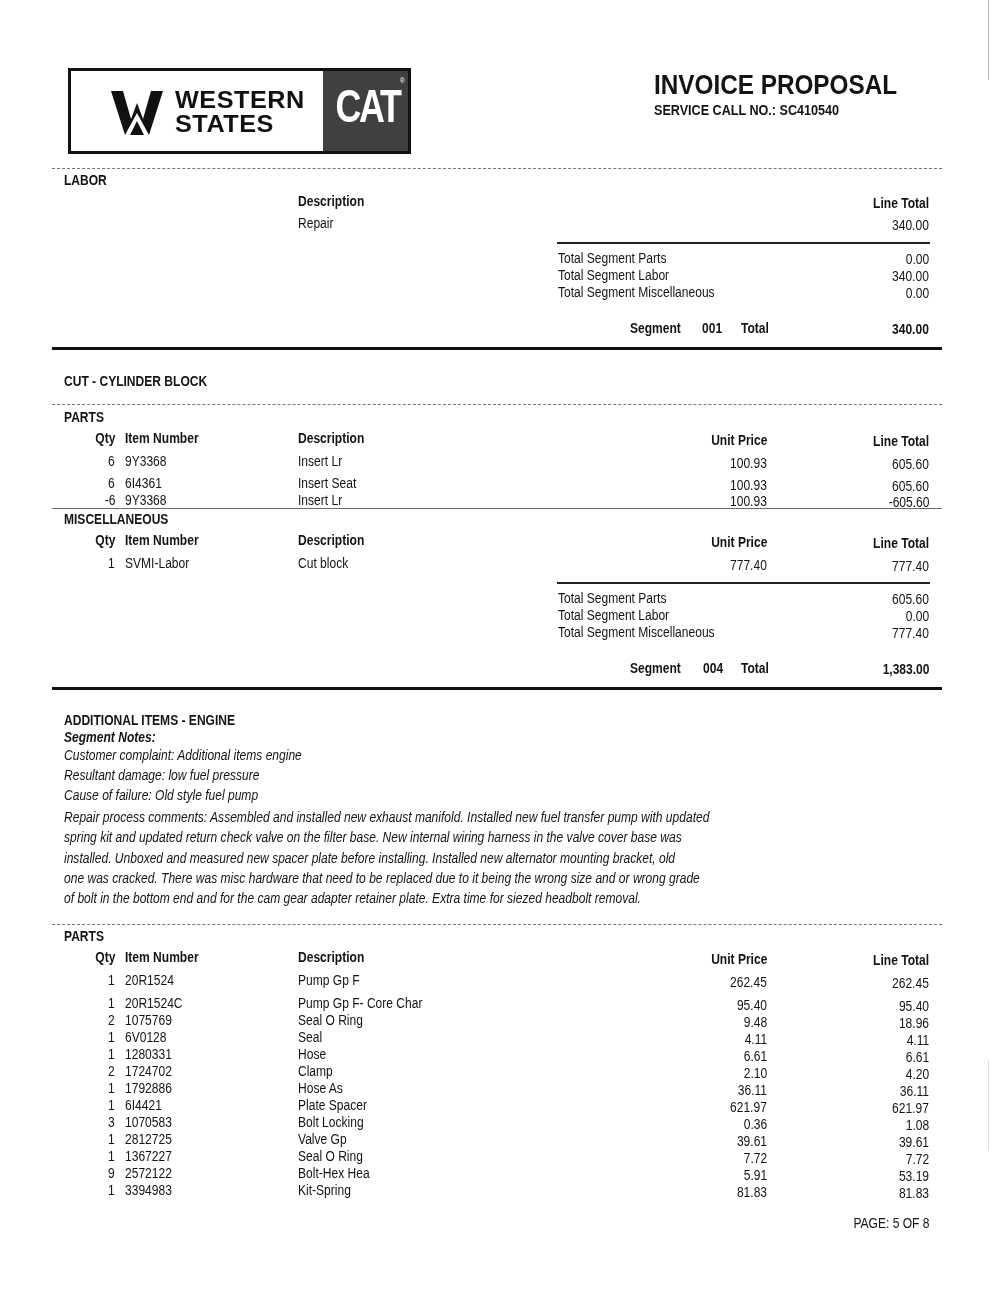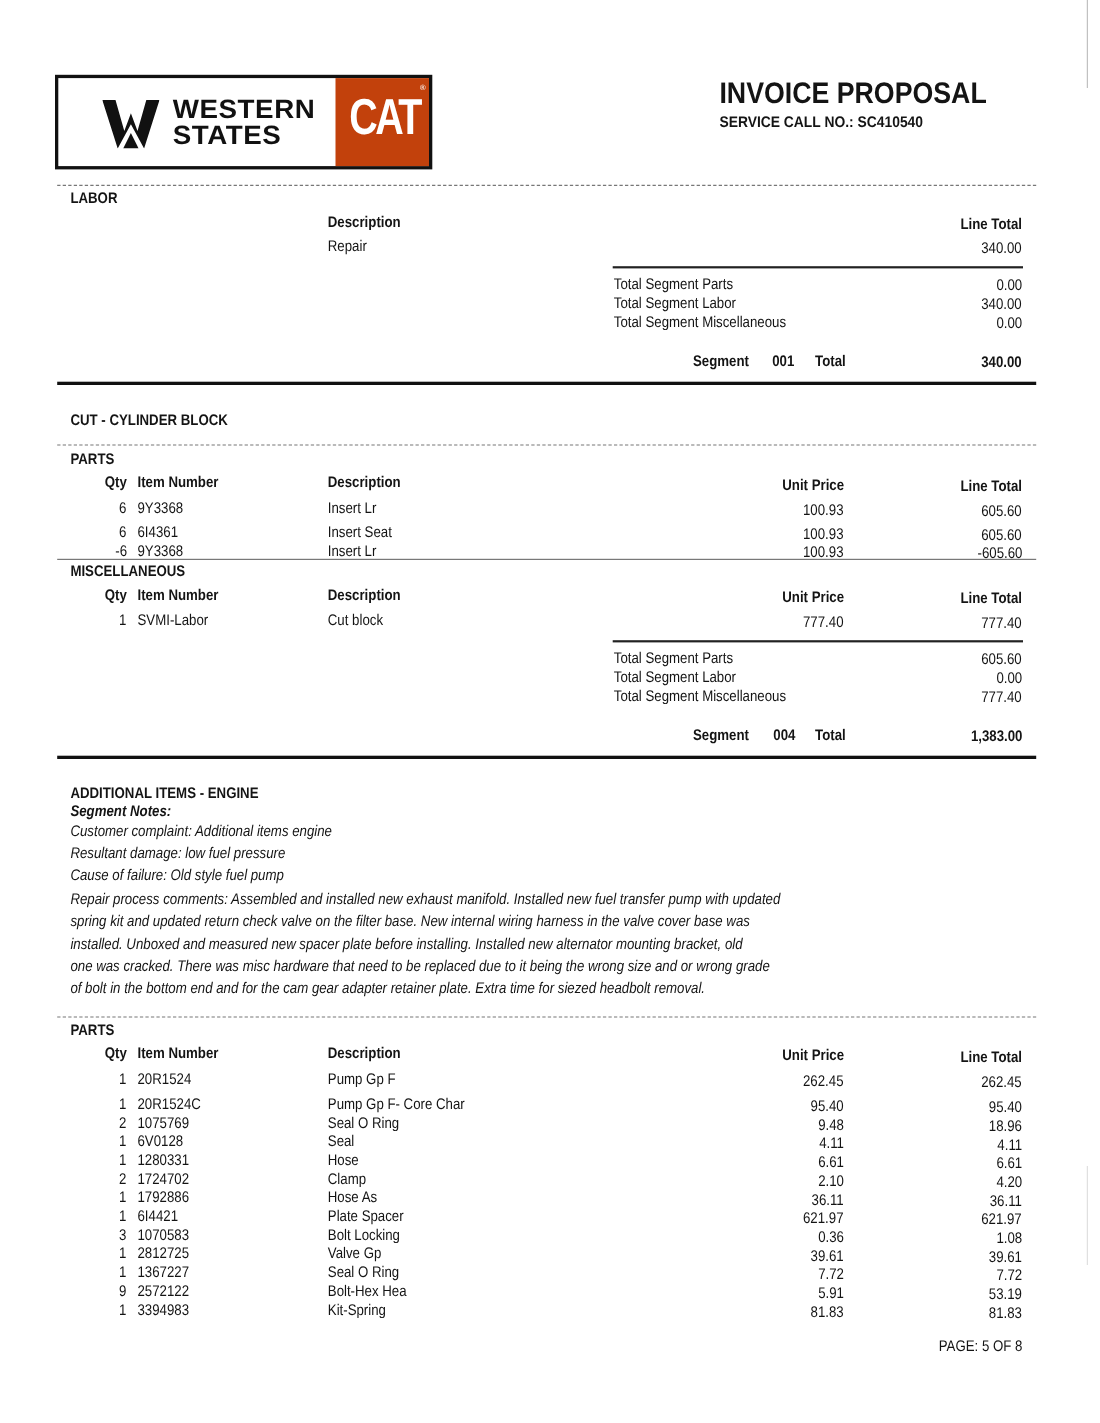--- a/index.html
+++ b/index.html
@@ -7,22 +7,22 @@
       width: 1000px; height: 1294px; position: relative; overflow: hidden;
       font-family: "Liberation Sans", sans-serif; color: #141414;
     }
     .abs { position: absolute; }
     .n { font-size: 14px; transform: scaleX(0.86); transform-origin: left top; white-space: nowrap; }
     .nr { font-size: 14px; transform: scaleX(0.86); transform-origin: right top; white-space: nowrap; text-align: right; }
     .b { font-weight: bold; }
     .it { font-style: italic; }
 
     
-    .logo-box { left: 50px; top: 68px; width: 343px; height: 86px; border: 3px solid #111; box-sizing: border-box; background: #fff; }
-    .cat-block { position: absolute; right: 0; top: 0; width: 85px; height: 100%; background: #c2410c; text-decoration: underline; }
+    .logo-box { left: 68px; top: 68px; width: 343px; height: 86px; border: 3px solid #111; box-sizing: border-box; background: #fff; }
+    .cat-block { position: absolute; right: 0; top: 0; width: 85px; height: 100%; background: #404040; text-decoration: underline; }
     .cat-text { position: absolute; left: 4px; top: 8px; width: 77px; text-align: center; color: #fff; font-family: "Liberation Sans", sans-serif; font-weight: bold; font-size: 46px; letter-spacing: -3px; transform: scaleX(0.78); transform-origin: center top; }
     .cat-reg { position: absolute; right: 3px; top: 6px; color: #fff; font-size: 7px; }
     .ws-mark { position: absolute; left: 40px; top: 18px; width: 52px; height: 46px; }
     .ws-text { position: absolute; left: 104px; top: 17px; font-weight: 900; font-size: 24px; line-height: 24px; letter-spacing: 0.5px; color: #111; transform: scaleX(1.05); transform-origin: left top; }
 
     .title { left: 654px; top: 70px; font-size: 27px; font-weight: bold; transform: scaleX(0.9); transform-origin: left top; white-space: nowrap; }
     .subtitle { left: 654px; top: 102px; font-size: 14px; font-weight: bold; transform: scaleX(0.9); transform-origin: left top; white-space: nowrap; }
 
     .rule-thin { height: 1px; background: #6a6a6a; }
     .rule-dash { height: 0; border-top: 1px dashed #777; }

